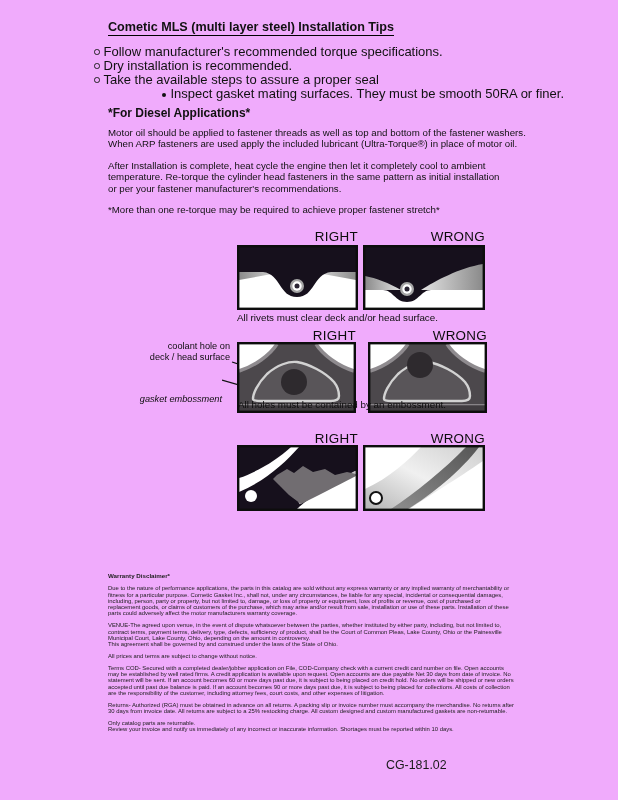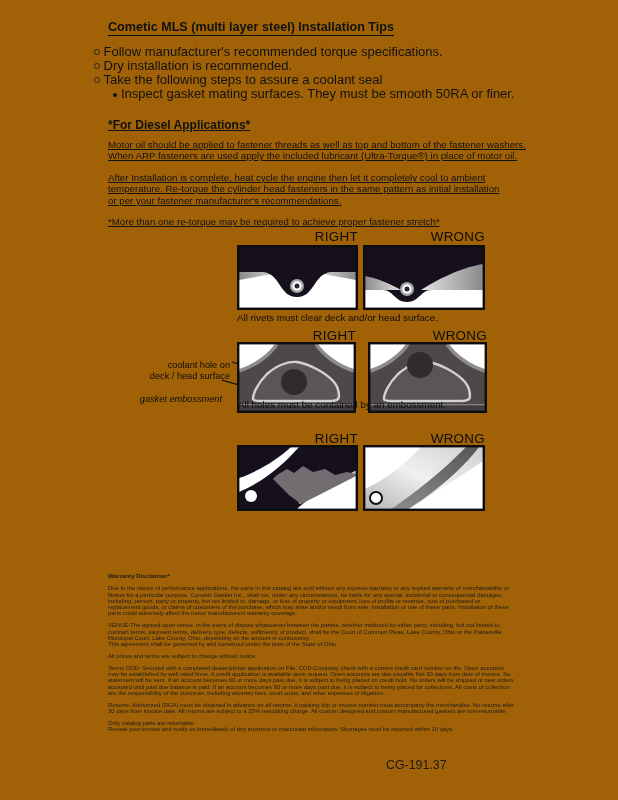--- a/index.html
+++ b/index.html
@@ -1,30 +1,30 @@
 <!DOCTYPE html>
 <html><head>
 <meta charset="utf-8">
 <style>
   html,body{margin:0;padding:0;background:#ffffff;}
   .page{
-    position:relative;width:618px;height:800px;background:#a16207;overflow:hidden;
+    position:relative;width:618px;height:800px;background:#f0abfc;overflow:hidden;
     font-family:"Liberation Sans","DejaVu Sans",sans-serif;color:#111;
   }
   .abs{position:absolute;}
   .title{
     left:108px;top:20px;font-size:12.6px;font-weight:bold;
     border-bottom:1.6px solid #000;padding-bottom:1px;white-space:nowrap;
   }
   .tips{left:94px;top:45px;font-size:13px;line-height:14px;list-style:none;margin:0;padding:0;width:470px;}
   .tips li{white-space:nowrap;}
-  .tips li.lv2{padding-left:19px;}
+  .tips li.lv2{padding-left:19px;text-align:right;}
   .b-open{display:inline-block;width:3.5px;height:3.5px;border:1px solid #222;border-radius:50%;margin-right:4px;vertical-align:1.5px;}
   .b-fill{display:inline-block;width:4px;height:4px;background:#111;border-radius:50%;margin-right:4px;vertical-align:1.5px;}
-  .diesel{left:108px;top:118px;width:430px;text-decoration:underline;}
+  .diesel{left:108px;top:106px;width:430px;}
   .diesel h2{font-size:12px;font-weight:bold;margin:0 0 7px 0;}
   .diesel p{font-size:9.7px;line-height:11.4px;margin:0 0 10px 0;white-space:pre-line;}
   .dg-label{font-size:13.4px;color:#0c0c0c;text-align:right;letter-spacing:0.3px;}
   .caption{font-size:9.8px;color:#0d0d0d;white-space:pre-line;line-height:12.5px;}
   .ann{font-size:9.2px;line-height:11px;text-align:right;color:#0d0d0d;white-space:pre-line;}
   .legal{left:108px;top:573px;width:406px;color:#1c1c1c;}
   .legal .lh{font-size:6.2px;font-weight:bold;margin:0 0 6px 0;}
   .legal p{font-size:5.9px;line-height:6.3px;margin:0 0 5.5px 0;white-space:pre-line;}
   .footer{left:386px;top:758px;font-size:12.4px;color:#1a1a1a;}
   svg{display:block;}
@@ -32,21 +32,21 @@
 </head>
 <body>
 
 <div class="page">
 
   <div class="abs title">Cometic MLS (multi layer steel) Installation Tips</div>
 
   <ul class="abs tips">
     <li class="lv1"><span class="b-open"></span><span>Follow manufacturer's recommended torque specifications.</span></li>
     <li class="lv1"><span class="b-open"></span><span>Dry installation is recommended.</span></li>
-    <li class="lv1"><span class="b-open"></span><span>Take the following steps to assure a coolant seal</span></li>
+    <li class="lv1"><span class="b-open"></span><span>Take the available steps to assure a proper seal</span></li>
     <li class="lv2"><span class="b-fill"></span><span>Inspect gasket mating surfaces.  They must be smooth 50RA or finer.</span></li>
   </ul>
 
   <div class="abs diesel">
     <h2>*For Diesel Applications*</h2>
     <p>Motor oil should be applied to fastener threads as well as top and bottom of the fastener washers.
 When ARP fasteners are used apply the included lubricant (Ultra-Torque®) in place of motor oil.</p>
     <p>After Installation is complete, heat cycle the engine then let it completely cool to ambient
 temperature. Re-torque the cylinder head fasteners in the same pattern as initial installation
 or per your fastener manufacturer's recommendations.</p>
@@ -88,21 +88,21 @@
     <circle cx="44" cy="44" r="4.7" fill="#ffffff"></circle>
     <circle cx="44" cy="44" r="2.5" fill="#2a2433"></circle>
     <rect x="1.2" y="1.2" width="119.6" height="62.6" fill="none" stroke="#0d0d0d" stroke-width="2.4"></rect>
   </svg>
 
   <div class="abs caption" style="left:237px;top:312px;text-align:center;">All rivets must clear deck and/or head surface.</div>
 
   <div class="abs dg-label" style="left:237px;top:328px;width:119px;">RIGHT</div>
   <div class="abs dg-label" style="left:368px;top:328px;width:119px;">WRONG</div>
 
-  <div class="abs ann" style="left:110px;top:360px;width:120px;">coolant hole on
+  <div class="abs ann" style="left:110px;top:341px;width:120px;">coolant hole on
 deck / head surface</div>
   <div class="abs ann" style="left:110px;top:394px;width:112px;font-style:italic;">gasket embossment</div>
 
   <svg class="abs" style="left:222px;top:352px;" width="80" height="44" viewBox="0 0 80 44">
     <line x1="10" y1="10" x2="72" y2="30" stroke="#111" stroke-width="1.3"></line>
     <line x1="0" y1="28" x2="38" y2="39" stroke="#111" stroke-width="1.3"></line>
   </svg>
 
   <svg class="abs" style="left:237px;top:342px;" width="119" height="71" viewBox="0 0 119 71">
     <rect x="1" y="1" width="117" height="69" fill="#4c484c"></rect>
@@ -170,15 +170,15 @@
     <p>Due to the nature of performance applications, the parts in this catalog are sold without any express warranty or any implied warranty of merchantability or fitness for a particular purpose.  Cometic Gasket Inc., shall not, under any circumstances, be liable for any special, incidental or consequential damages, including, person, party or property, but not limited to, damage, or loss of property or equipment, loss of profits or revenue, cost of purchased or replacement goods, or claims of customers of the purchase, which may arise and/or result from sale, installation or use of these parts.  Installation of these parts could adversely affect the motor manufacturers warranty coverage.</p>
     <p>VENUE-The agreed upon venue, in the event of dispute whatsoever between the parties, whether instituted by either party, including, but not limited to, contract terms, payment terms, delivery, type, defects, sufficiency of product, shall be the Court of Common Pleas, Lake County, Ohio or the Painesville Municipal Court, Lake County, Ohio, depending on the amount in controversy.
 This agreement shall be governed by and construed under the laws of the State of Ohio.</p>
     <p>All prices and terms are subject to change without notice.</p>
     <p>Terms COD- Secured with a completed dealer/jobber application on File, COD-Company check with a current credit card number on file.  Open accounts may be established by well rated firms.  A credit application is available upon request.  Open accounts are due payable Net 30 days from date of invoice.  No statement will be sent.  If an account becomes 60 or more days past due, it is subject to being placed on credit hold.  No orders will be shipped or new orders accepted until past due balance is paid.  If an account becomes 90 or more days past due, it is subject to being placed for collections.  All costs of collection are the responsibility of the customer, including attorney fees, court costs, and other expenses of litigation.</p>
     <p>Returns- Authorized (RGA) must be obtained in advance on all returns.  A packing slip or invoice number must accompany the merchandise.  No returns after 30 days from invoice date.  All returns are subject to a 25% restocking charge.  All custom designed and custom manufactured gaskets are non-returnable.</p>
     <p>Only catalog parts are returnable.
 Review your invoice and notify us immediately of any incorrect or inaccurate information.  Shortages must be reported within 10 days.</p>
   </div>
 
-  <div class="abs footer">CG-191.37</div>
+  <div class="abs footer">CG-181.02</div>
 
 </div>
 
 </body></html>

